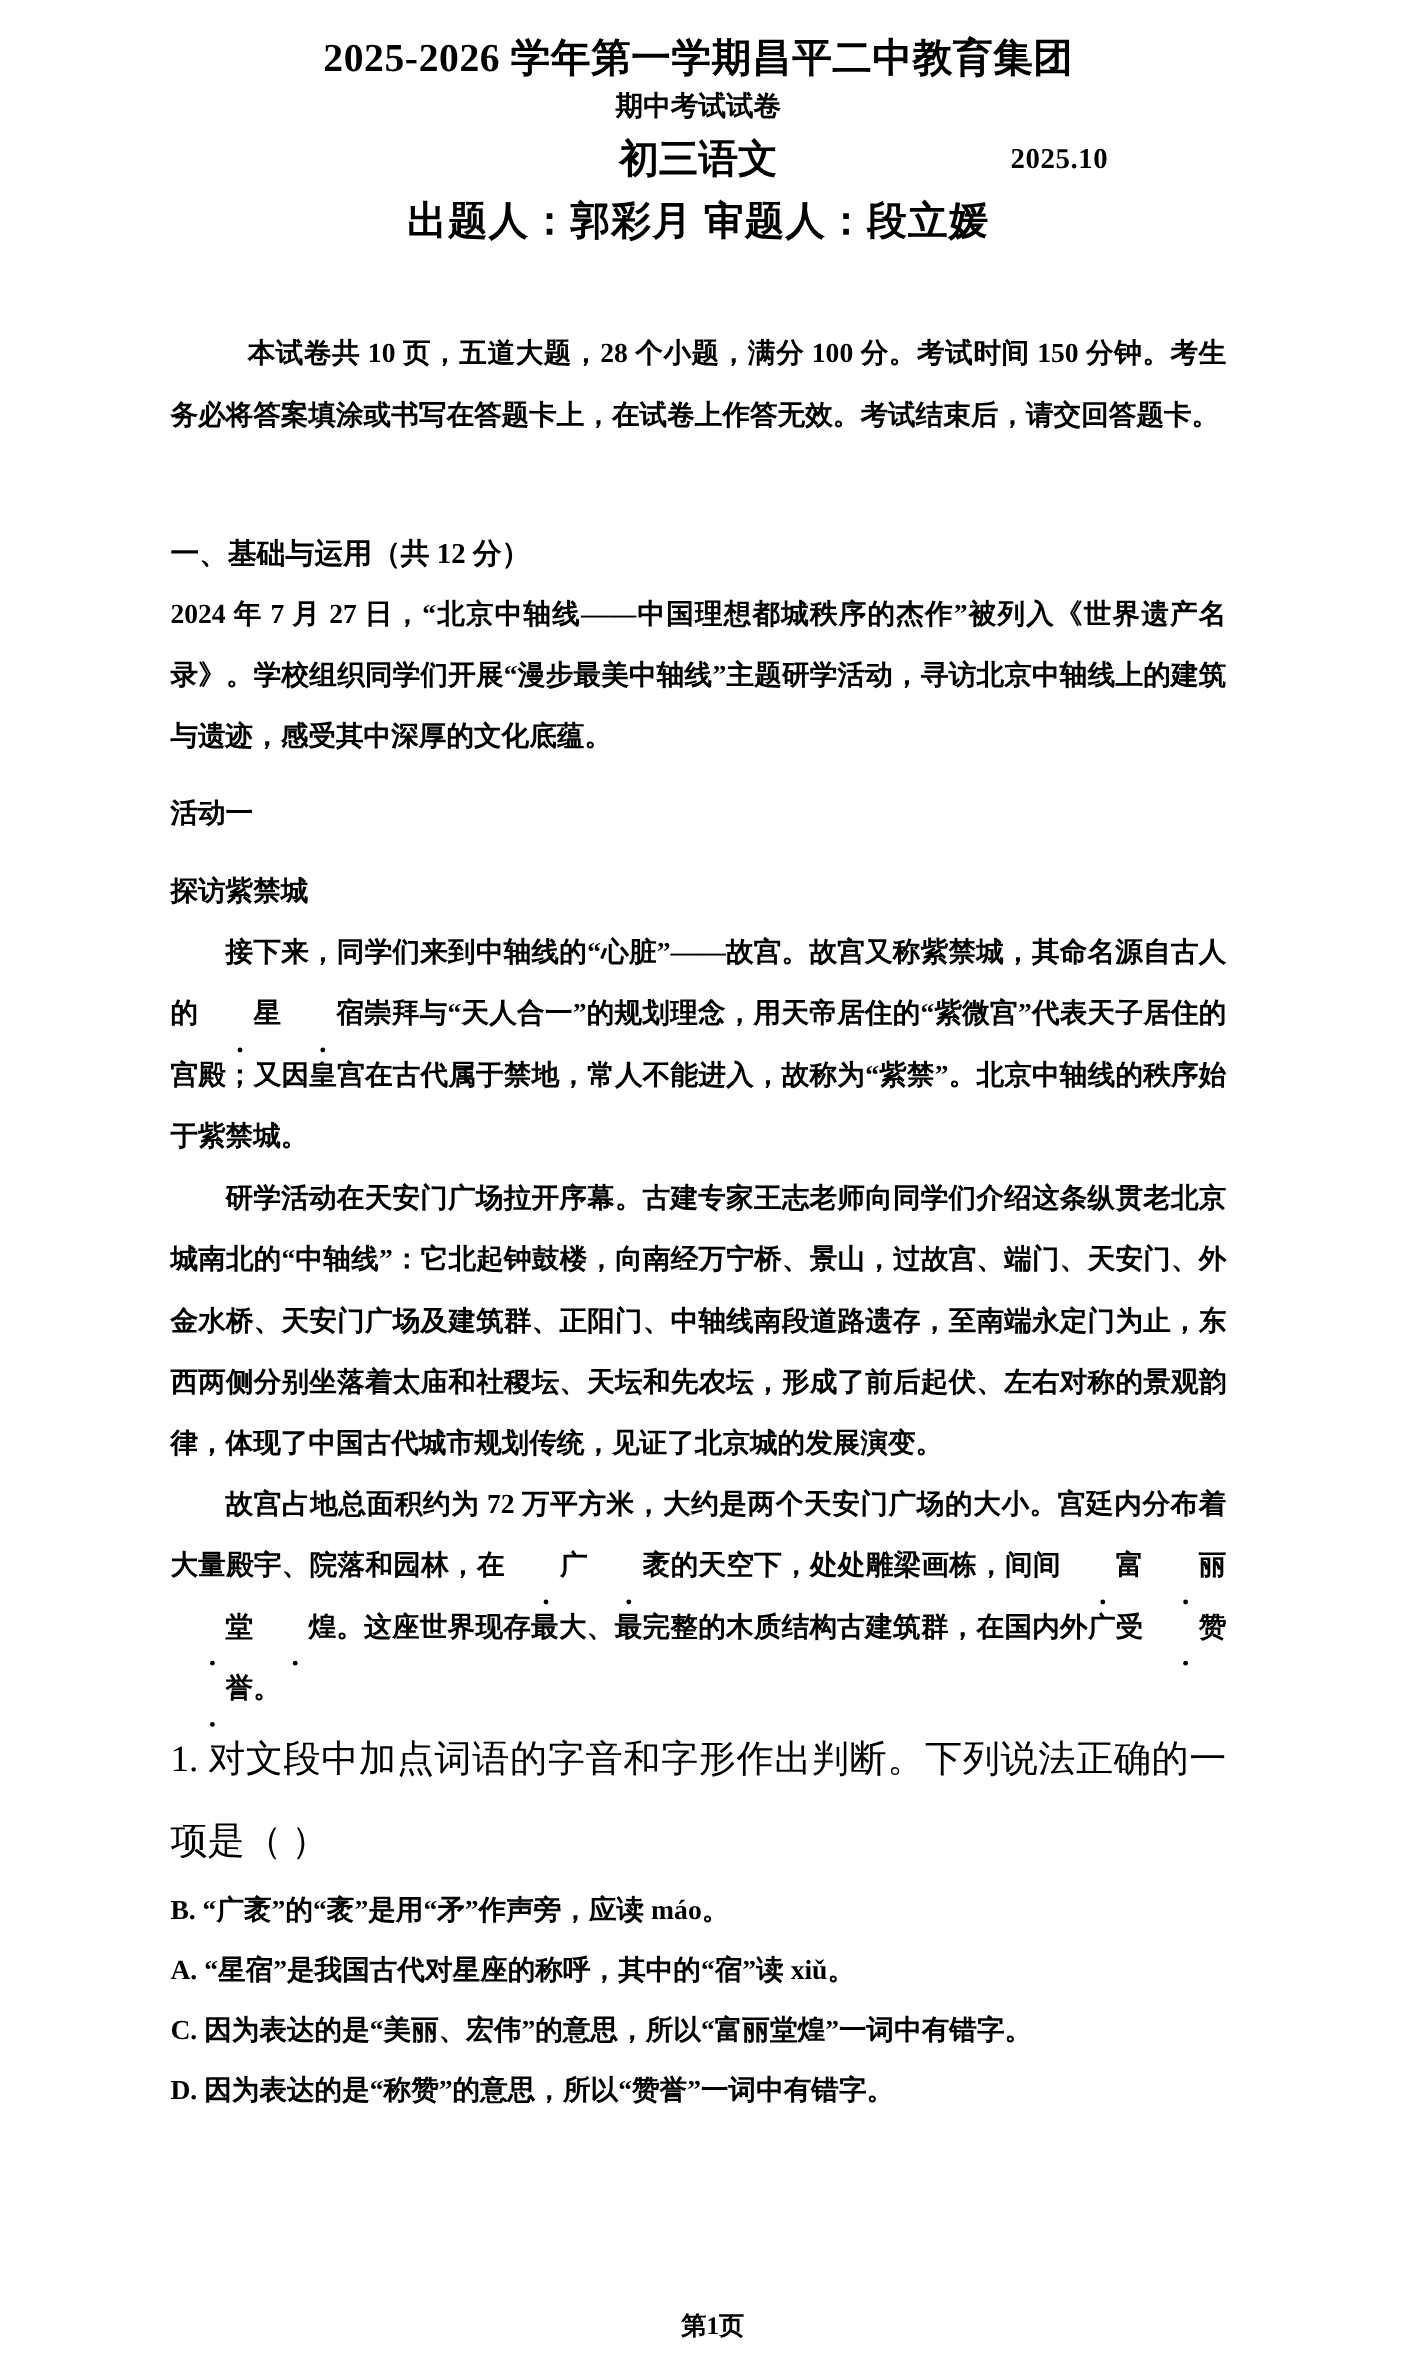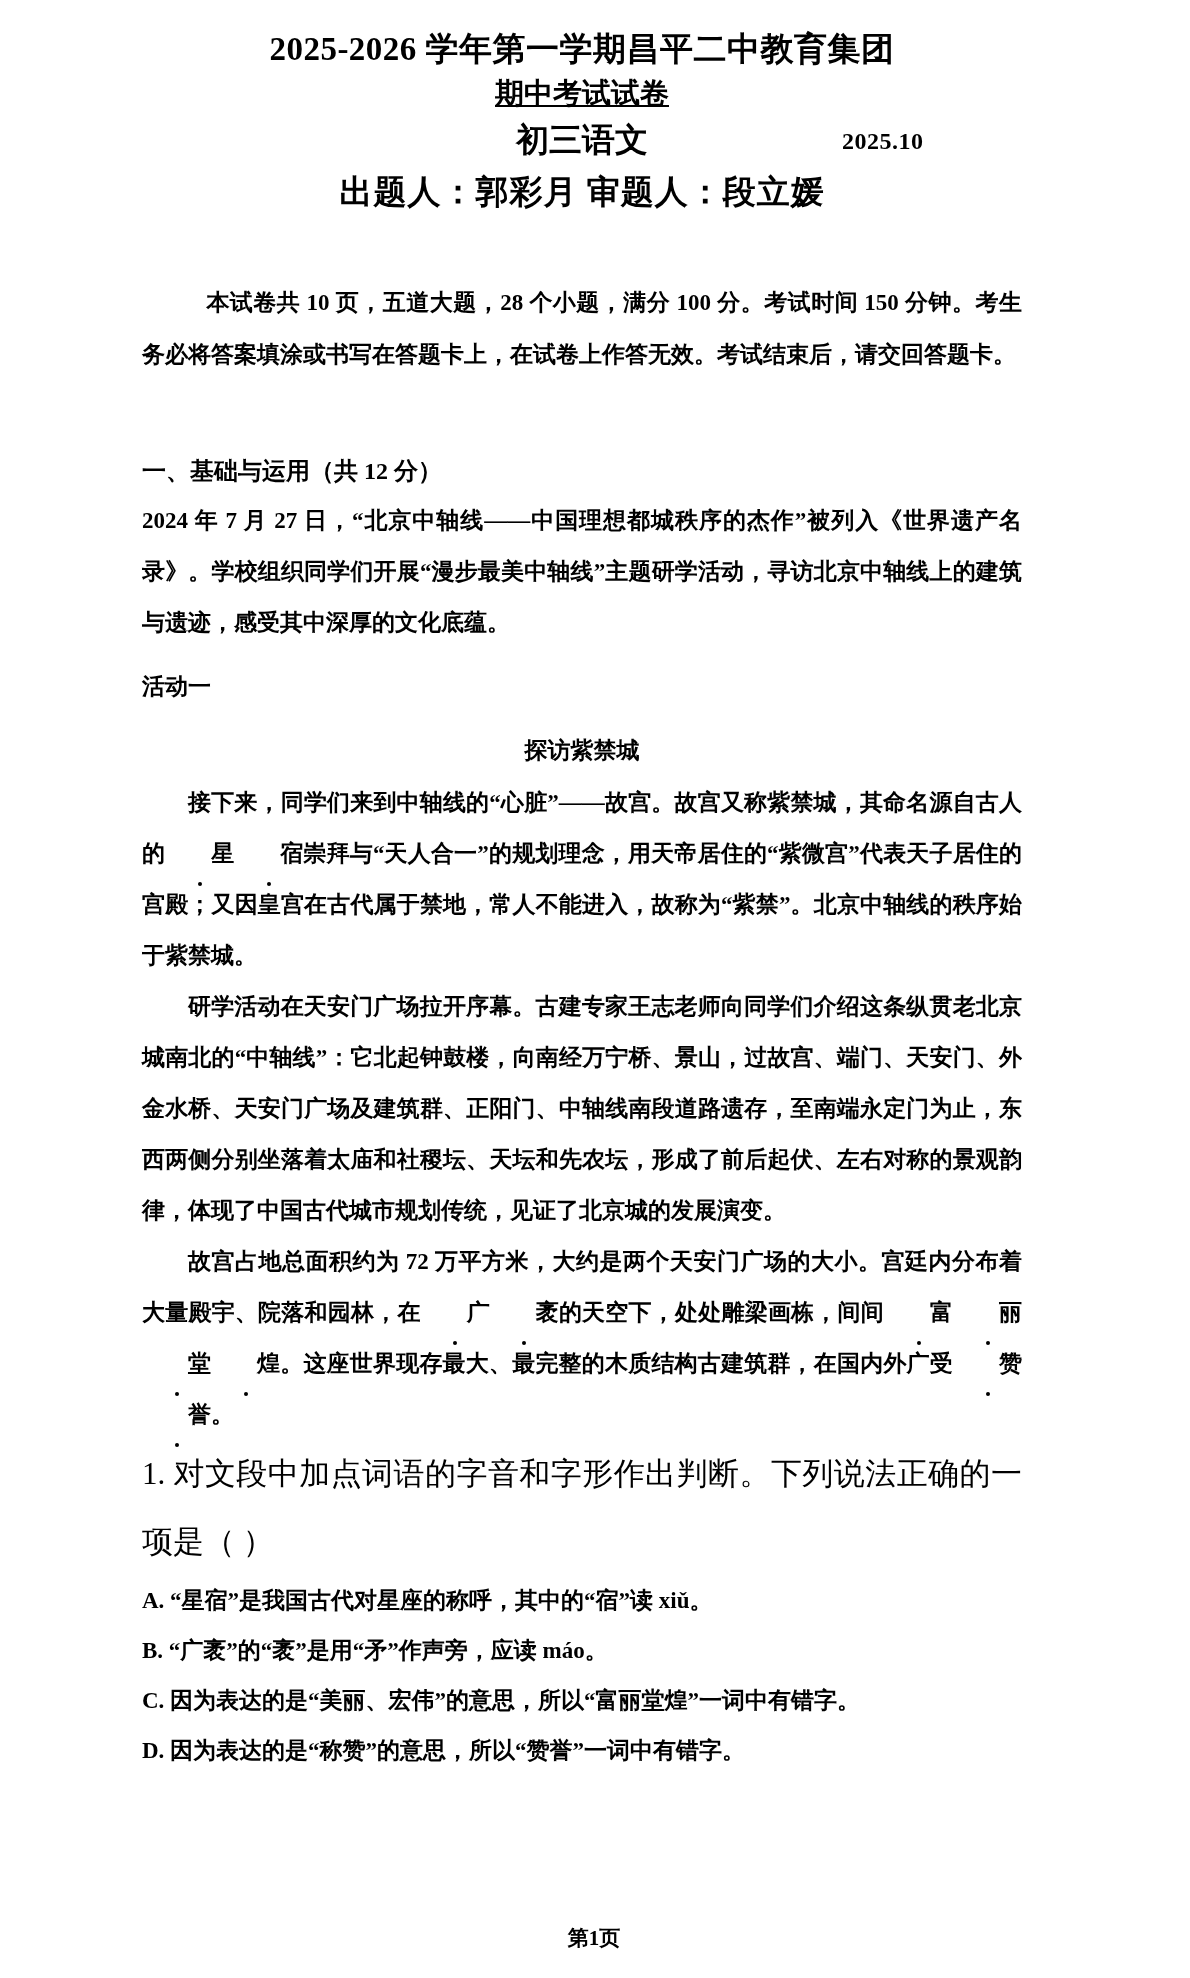--- a/index.html
+++ b/index.html
@@ -30,23 +30,22 @@
     padding-top: 26px;
   }
   .title-line {
     font-weight: bold;
     font-size: 33px;
     line-height: 1.42;
     letter-spacing: 0.5px;
   }
   .title-line-2 {
     font-weight: bold;
-    font-size: 29px;
+    font-size: 23px;
     line-height: 1.42;
-    text-decoration: underline;
   }
   .subject-row {
     position: relative;
     width: 100%;
     height: 50px;
     margin-top: 4px;
   }
   .subject-name {
     font-weight: bold;
     font-size: 33px;
@@ -103,21 +102,21 @@
 
   .activity-label {
     font-size: 23px;
     font-weight: bold;
     line-height: 2.2;
     margin: 0;
   }
   .sub-title {
     font-size: 23px;
     font-weight: bold;
-    text-align: center;
+    text-align: left;
     line-height: 2.2;
     margin: 0;
   }
 
   
   .dot {
     position: relative;
     display: inline-block;
   }
   .dot::after {
@@ -195,22 +194,22 @@
 
     <p class="sub-title">探访紫禁城</p>
 
     <p class="para indent"><span>接下来，同学们来到中轴线的“心脏”——故宫。故宫又称紫禁城，其命名源自古人的</span><span><span class="dot">星</span><span class="dot">宿</span></span><span>崇拜与“天人合一”的规划理念，用天帝居住的“紫微宫”代表天子居住的宫殿；又因皇宫在古代属于禁地，常人不能进入，故称为“紫禁”。北京中轴线的秩序始于紫禁城。</span></p>
 
     <p class="para indent">研学活动在天安门广场拉开序幕。古建专家王志老师向同学们介绍这条纵贯老北京城南北的“中轴线”：它北起钟鼓楼，向南经万宁桥、景山，过故宫、端门、天安门、外金水桥、天安门广场及建筑群、正阳门、中轴线南段道路遗存，至南端永定门为止，东西两侧分别坐落着太庙和社稷坛、天坛和先农坛，形成了前后起伏、左右对称的景观韵律，体现了中国古代城市规划传统，见证了北京城的发展演变。</p>
 
     <p class="para indent"><span>故宫占地总面积约为 72 万平方米，大约是两个天安门广场的大小。宫廷内分布着大量殿宇、院落和园林，在</span><span><span class="dot">广</span><span class="dot">袤</span></span><span>的天空下，处处雕梁画栋，间间</span><span><span class="dot">富</span><span class="dot">丽</span><span class="dot">堂</span><span class="dot">煌</span></span><span>。这座世界现存最大、最完整的木质结构古建筑群，在国内外广受</span><span><span class="dot">赞</span><span class="dot">誉</span></span><span>。</span></p>
 
     <p class="question">1. 对文段中加点词语的字音和字形作出判断。下列说法正确的一项是（      ）</p>
+    <p class="option">B. “广袤”的“袤”是用“矛”作声旁，应读 máo。</p>
     <p class="option">A. “星宿”是我国古代对星座的称呼，其中的“宿”读 xiǔ。</p>
-    <p class="option">B. “广袤”的“袤”是用“矛”作声旁，应读 máo。</p>
     <p class="option">C. 因为表达的是“美丽、宏伟”的意思，所以“富丽堂煌”一词中有错字。</p>
     <p class="option">D. 因为表达的是“称赞”的意思，所以“赞誉”一词中有错字。</p>
 
   </div>
 
   <div class="footer">
     <span>第1页</span>
   </div>
 
 </div>

